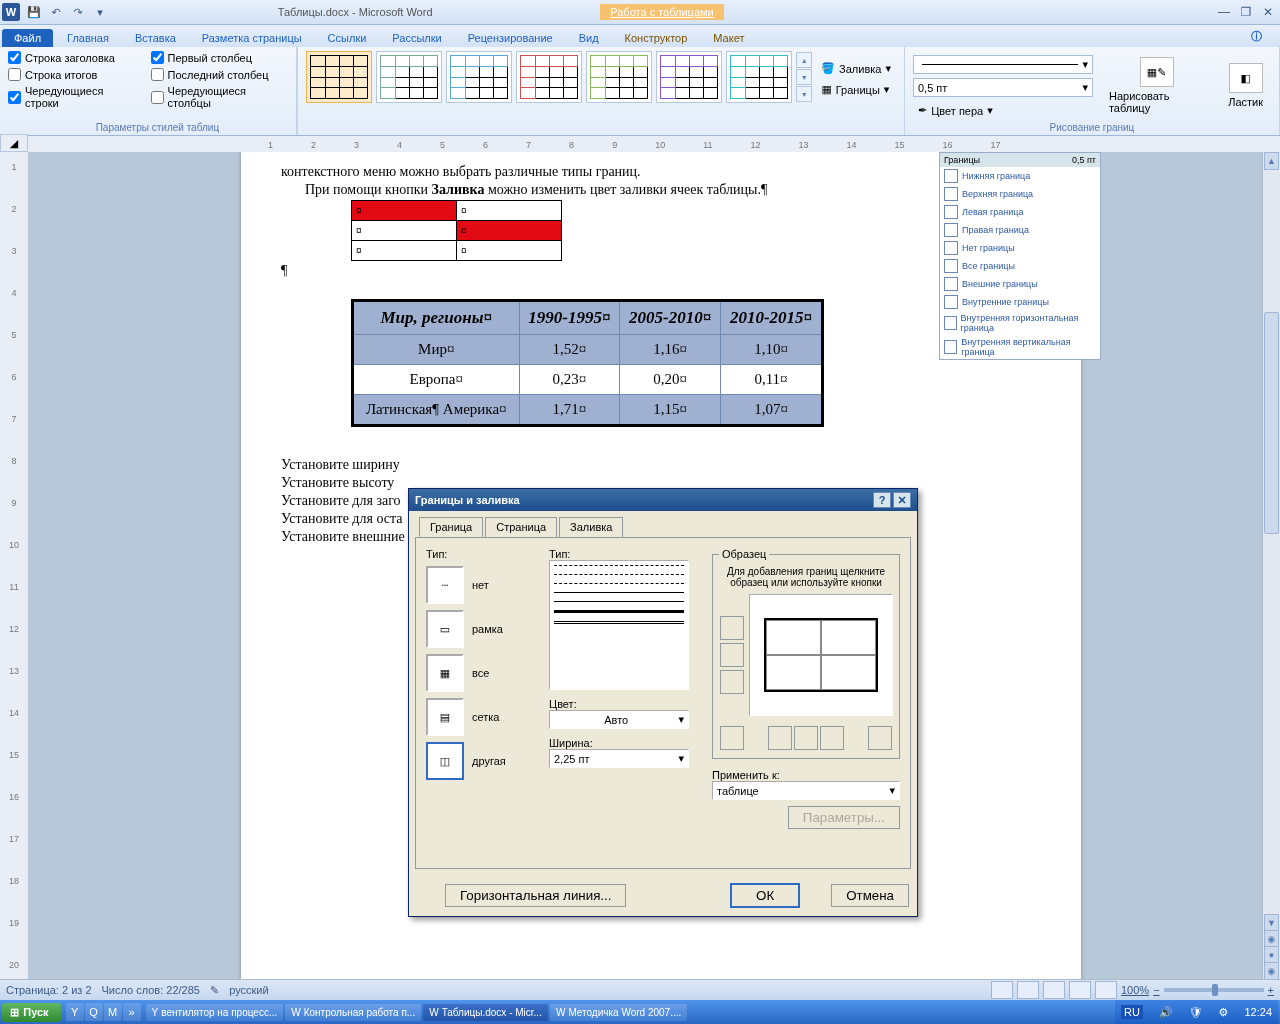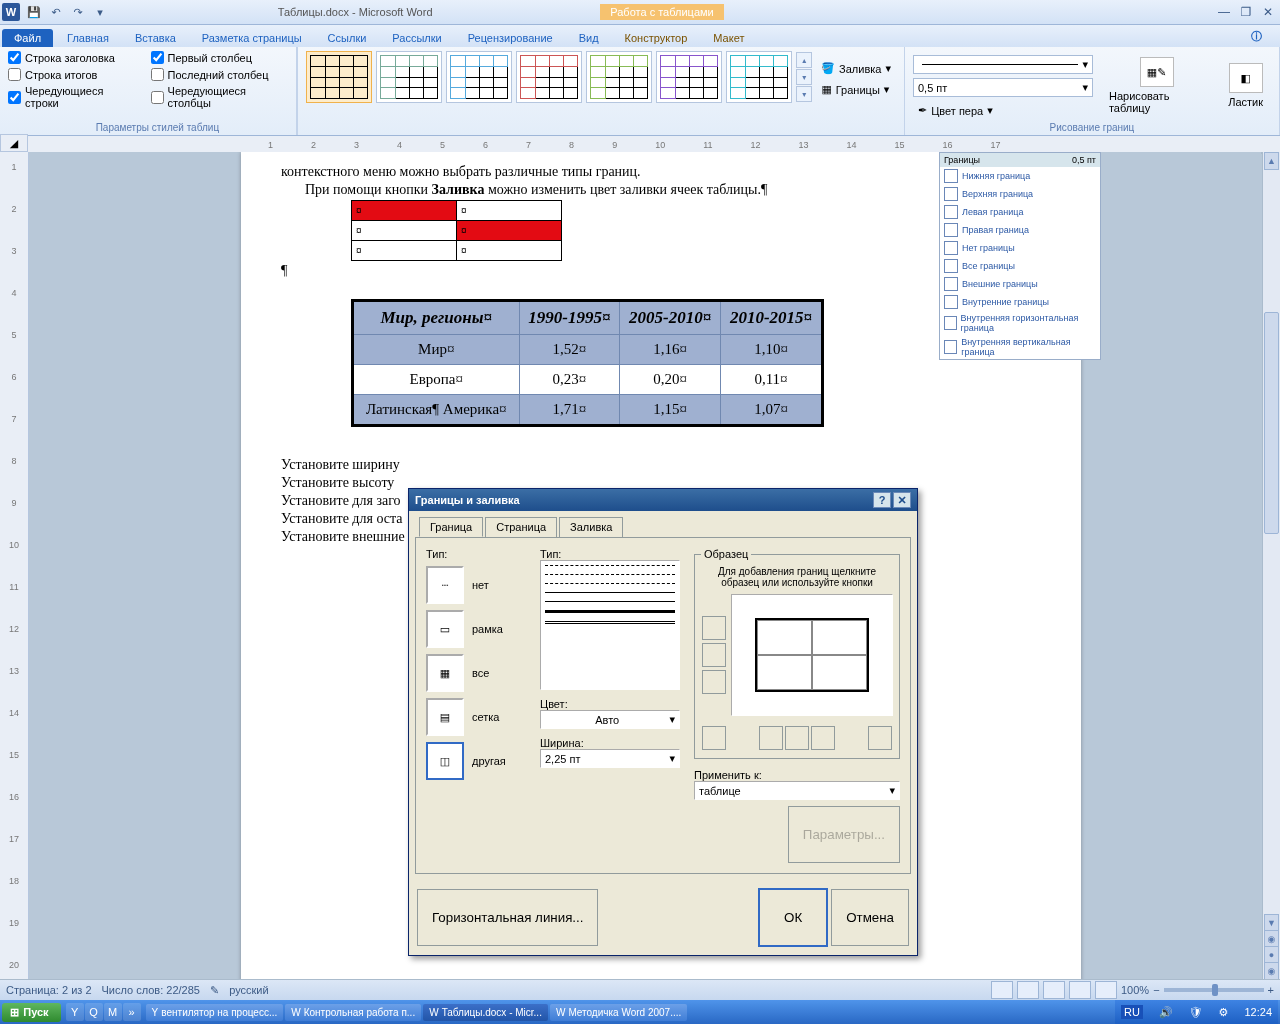--- a/index.html
+++ b/index.html
@@ -2,21 +2,21 @@
 <html><head>
 <meta charset="utf-8">
 <style>
 html,body{margin:0;padding:0;font-family:"Segoe UI",Tahoma,sans-serif;font-size:11px;background:#b8c8d8;overflow:hidden;width:1280px;height:1024px;}
 
 .titlebar{height:24px;background:linear-gradient(#e8f0fb,#d3e2f6);display:flex;align-items:center;padding:0 2px;border-bottom:1px solid #9eb6d8;}
 .w-icon{width:18px;height:18px;background:#2b579a;color:#fff;font-weight:bold;display:flex;align-items:center;justify-content:center;font-size:11px;border-radius:2px;margin-right:4px;}
 .qat{display:flex;gap:2px;align-items:center;}
 .qat .qbtn{width:20px;height:20px;display:flex;align-items:center;justify-content:center;color:#3b5b88;}
 .title-center{flex:1;text-align:center;color:#555;}
-.table-tools{padding:2px 10px;background:#f6c26f;color:#fff;font-size:11px;}
+.table-tools{padding:2px 10px;background:#f6c26f;color:#fff;font-size:11px;text-decoration:underline;}
 .winbtns{display:flex;gap:2px;margin-left:auto;}
 .winbtns span{width:20px;height:14px;display:flex;align-items:center;justify-content:center;color:#3b5b88;font-size:12px;}
 
 .ribtabs{height:22px;background:linear-gradient(#e8f0fb,#d3e2f6);display:flex;align-items:flex-end;gap:2px;padding-left:2px;}
 .file-tab{background:#1e62c0;color:#fff;padding:3px 12px;border-radius:3px 3px 0 0;}
 .ribtab{padding:3px 12px;color:#1e62c0;}
 .ribtab.context{color:#7a5200;}
 .help-q{margin-left:auto;margin-right:10px;color:#1e62c0;font-weight:bold;padding:3px 8px;}
 
 .ribbon{height:88px;background:linear-gradient(#f3f7fc,#e3edf9);display:flex;border-bottom:1px solid #9eb6d8;}
@@ -63,50 +63,50 @@
 .borders-panel .item{display:flex;align-items:center;gap:4px;padding:2px 4px;color:#2c59a5;}
 .borders-panel .ico{width:12px;height:12px;border:1px solid #6a87b7;display:inline-block;}
 
 .modal{position:absolute;left:408px;top:488px;width:508px;background:#ece9d8;border:1px solid #0a246a;box-shadow:3px 3px 6px rgba(0,0,0,.4);z-index:50;}
 .modal-title{background:linear-gradient(#3b6ea5,#1e4e8c);color:#fff;padding:3px 6px;display:flex;align-items:center;font-weight:bold;font-size:11px;}
 .modal-title .mclose{margin-left:auto;display:flex;gap:2px;}
 .modal-title .mclose span{width:16px;height:14px;background:#d6e5ec;color:#1e4e8c;display:flex;align-items:center;justify-content:center;font-size:11px;border:1px solid #6b8ab8;}
 .modal-tabs{display:flex;padding:6px 6px 0 10px;gap:2px;}
 .mtab{padding:3px 10px;border:1px solid #919b9c;background:#ece9d8;border-bottom:none;}
 .mtab.active{background:#ece9d8;border-bottom:1px solid #ece9d8;position:relative;z-index:2;}
-.modal-body{border:1px solid #919b9c;margin:0 6px 6px 6px;padding:10px;background:#ece9d8;display:flex;gap:14px;position:relative;min-height:310px;}
+.modal-body{border:1px solid #919b9c;margin:0 6px 6px 6px;padding:10px;background:#ece9d8;display:flex;gap:23px;position:relative;min-height:310px;}
 .col1{width:100px;}
 .type-item{display:flex;align-items:center;gap:8px;margin:6px 0;}
 .type-ico{width:34px;height:34px;border:2px inset #fff;background:#fff;display:flex;align-items:center;justify-content:center;}
 .type-ico.sel{border:2px solid #316ac5;}
 .col2{width:140px;}
 .line-list{border:1px inset #fff;background:#fff;height:120px;padding:4px;display:flex;flex-direction:column;gap:8px;overflow:hidden;}
 .line-list .ln{border-top:1px dashed #000;}
 .line-list .ln.solid{border-top:1px solid #000;}
 .line-list .ln.thick{border-top:3px solid #000;}
 .line-list .ln.dbl{border-top:3px double #000;}
 .col3{flex:1;}
 .sample-box{border:1px inset #fff;background:#fff;height:120px;margin:6px 0;display:flex;align-items:center;justify-content:center;}
 .sample-grid{border:2px solid #000;width:110px;height:70px;display:grid;grid-template-columns:1fr 1fr;grid-template-rows:1fr 1fr;}
 .sample-grid div{border:1px solid #888;}
 .modal-footer{display:flex;gap:8px;padding:8px;justify-content:space-between;align-items:center;}
-.btn{padding:20px 14px;border:1px solid #919b9c;background:#ece9d8;min-width:70px;}
+.btn{padding:3px 14px;border:1px solid #919b9c;background:#ece9d8;min-width:70px;margin-left:28px;}
 .btn.primary{border:2px solid #316ac5;}
 .sel-box{border:1px inset #fff;background:#fff;padding:2px 4px;display:flex;justify-content:space-between;align-items:center;}
 .sq-btn{width:22px;height:22px;border:1px solid #919b9c;background:#ece9d8;display:inline-flex;margin:0 1px;}
 fieldset{border:1px solid #919b9c;padding:6px;margin:0;}
 legend{font-size:11px;padding:0 3px;}
 
 .vscroll{position:absolute;right:0;top:0;bottom:0;width:17px;background:#e3e9f3;border-left:1px solid #abc;}
 .vscroll .thumb{position:absolute;left:1px;right:1px;top:160px;height:220px;background:#cdd9ec;border:1px solid #9db5d6;border-radius:2px;}
 .vscroll .arr{position:absolute;left:1px;right:1px;height:16px;background:#cdd9ec;border:1px solid #9db5d6;display:flex;align-items:center;justify-content:center;font-size:9px;color:#5a7bb0;}
 .collapse-btn{position:absolute;right:0;top:-18px;width:17px;height:18px;background:#e3e9f3;border:1px solid #abc;display:flex;align-items:center;justify-content:center;font-size:10px;}
 
 .status{position:absolute;left:0;right:0;bottom:24px;height:20px;background:linear-gradient(#dce7f6,#c7d8ef);display:flex;align-items:center;padding:0 6px;gap:10px;color:#3c5a85;border-top:1px solid #abc;}
-.status .right{margin-left:auto;display:flex;align-items:center;gap:4px;}
+.status .right{margin-left:auto;display:flex;align-items:center;gap:4px;text-decoration:underline;}
 .view-btn{width:20px;height:16px;border:1px solid #9db5d6;background:#e6eefb;display:inline-block;}
 .zoom-slider{width:100px;height:4px;background:#9db5d6;position:relative;}
 .zoom-slider .zh{position:absolute;left:48px;top:-4px;width:6px;height:12px;background:#6e91c5;border-radius:2px;}
 
 .taskbar{position:absolute;left:0;right:0;bottom:0;height:24px;background:linear-gradient(#4f94ea,#2968c4);display:flex;align-items:center;padding:0 2px;gap:2px;}
 .start{background:linear-gradient(#5fb75f,#2f8a2f);color:#fff;font-weight:bold;padding:3px 12px 3px 8px;border-radius:3px;display:flex;align-items:center;gap:4px;}
 .ql{display:flex;gap:1px;padding:0 3px;}
 .ql span{width:18px;height:18px;display:flex;align-items:center;justify-content:center;background:rgba(255,255,255,.15);border-radius:2px;font-size:11px;color:#fff;}
 .task{background:linear-gradient(#6ca0e8,#3f7dd6);color:#fff;padding:3px 6px;border-radius:2px;display:flex;align-items:center;gap:3px;max-width:170px;overflow:hidden;white-space:nowrap;font-size:10px;}
 .task.active{background:linear-gradient(#3b6fc8,#2255a8);}

